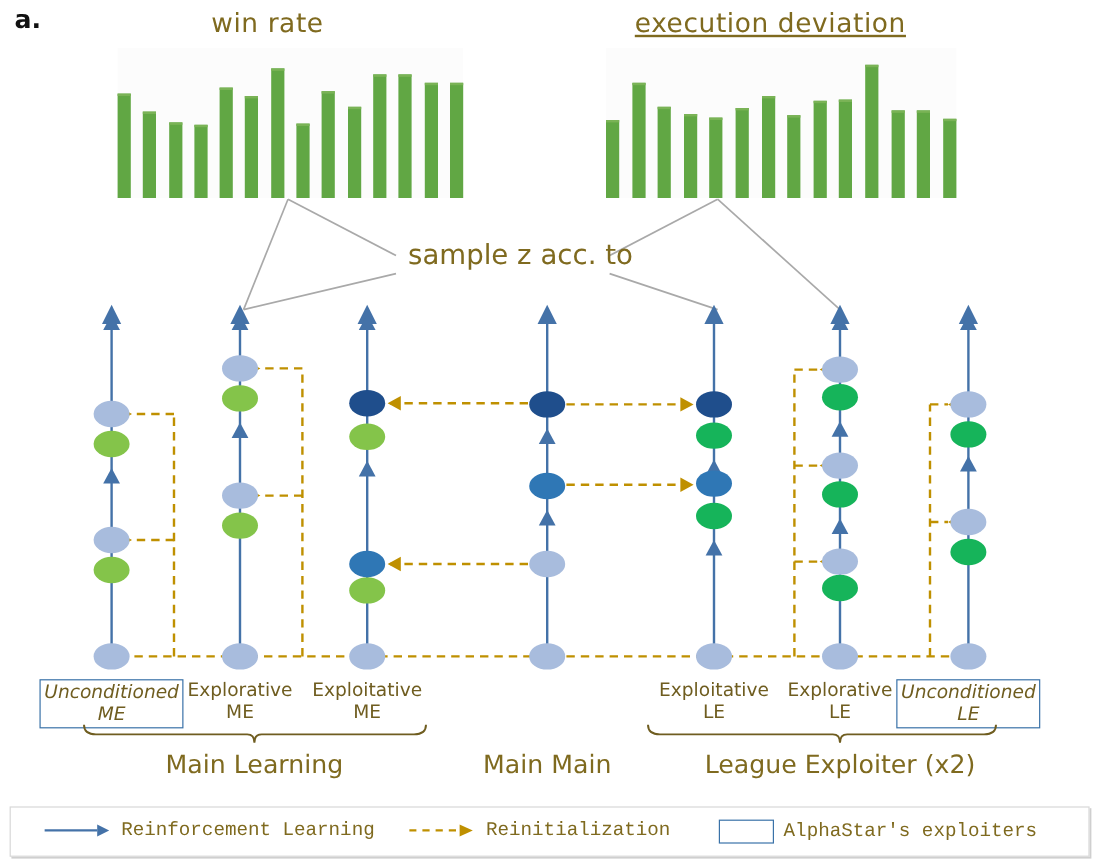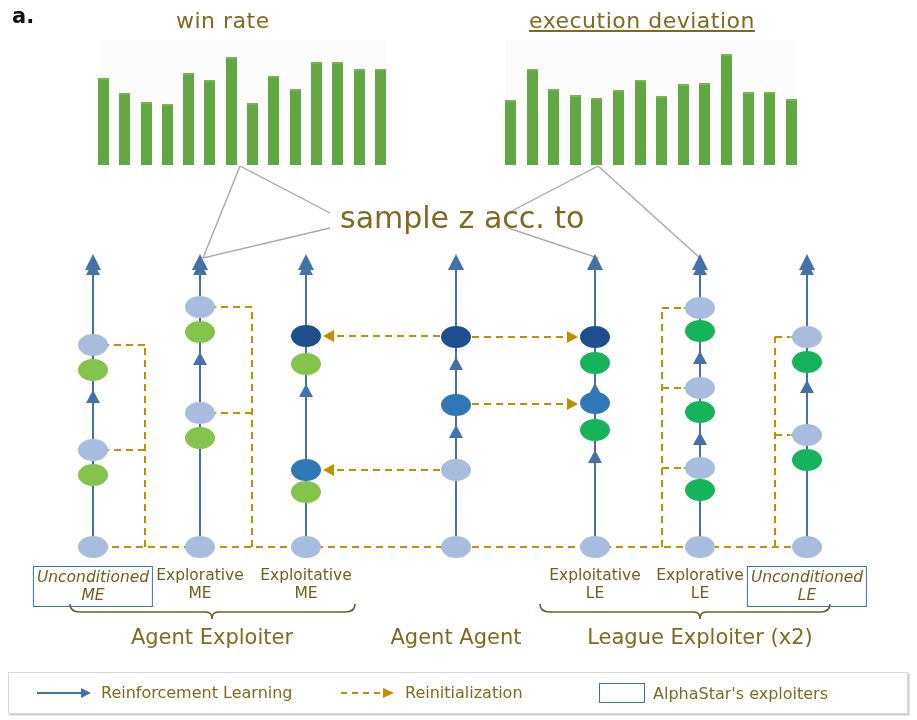--- a/index.html
+++ b/index.html
@@ -33,21 +33,21 @@
     justify-content:space-between;
   }
   .bar{
     width:11px;
     background:#61a744;
     border-top:2px solid #7ab356;
   }
   .samplez{
     position:absolute;
     color:#7f6a1f;
-    font-size:30px;
+    font-size:23px;
     white-space:nowrap;
   }
   .node{
     position:absolute;
     width:30px;height:22px;
     border-radius:50%;
     transform:translate(-50%,-50%);
   }
   .colLabel{
     position:absolute;
@@ -71,20 +71,21 @@
     white-space:nowrap;
     transform:translateX(-50%);
   }
   .legend{
     position:absolute;
     left:8px;top:672px;
     width:898px;height:40px;
     border:1.3px solid #d8d8d8;
     box-shadow:1.5px 1.5px 0 #cfcfcf;
     background:#fff;
+    font-family:Liberation Mono, monospace;
   }
   .legend-item{
     position:absolute;
     display:flex;align-items:center;gap:8px;
     color:#7f6a1f;font-size:16px;white-space:nowrap;
     top:10px;
   }
   .legend-swatch-box{
     width:44px;height:18px;border:1.6px solid #3a72a8;background:#fff;
   }
@@ -267,22 +268,22 @@
       <div class="colLabel" style="left: 306px; top: 566px;"><span>Exploitative</span><br><span>ME</span></div>
       <div class="colLabel" style="left: 595px; top: 566px;"><span>Exploitative</span><br><span>LE</span></div>
       <div class="colLabel" style="left: 700px; top: 566px;"><span>Explorative</span><br><span>LE</span></div>
       <div class="colLabel boxed" style="left: 807px; top: 566px;"><span>Unconditioned</span><br><span>LE</span></div>
     </div>
   <div id="groups-layer">
       <svg class="layer">
         <path d="M70,604 Q70,612 80,612 L206,612 Q212,612 212,619 Q212,612 218,612 L345,612 Q355,612 355,604" stroke="#6f5d20" stroke-width="1.6" fill="none"></path>
         <path d="M540,604 Q540,612 550,612 L694,612 Q700,612 700,619 Q700,612 706,612 L820,612 Q830,612 830,604" stroke="#6f5d20" stroke-width="1.6" fill="none"></path>
       </svg>
-      <div class="groupLabel" style="left: 212px; top: 625px;">Agent Exploiter</div>
-      <div class="groupLabel" style="left: 456px; top: 625px;">Agent Agent</div>
+      <div class="groupLabel" style="left: 212px; top: 625px;">Main Learning</div>
+      <div class="groupLabel" style="left: 456px; top: 625px;">Main Main</div>
       <div class="groupLabel" style="left: 700px; top: 625px; text-align: right;">League Exploiter (x2)</div>
     </div>
 
   <div class="legend">
     <div class="legend-item" style="left:28px;">
       <svg width="56" height="14">
         <line x1="0" y1="7" x2="44" y2="7" stroke="#4472a8" stroke-width="1.8"></line>
         <polygon points="44,2 54,7 44,12" fill="#4472a8"></polygon>
       </svg>
       <span>Reinforcement Learning</span>

